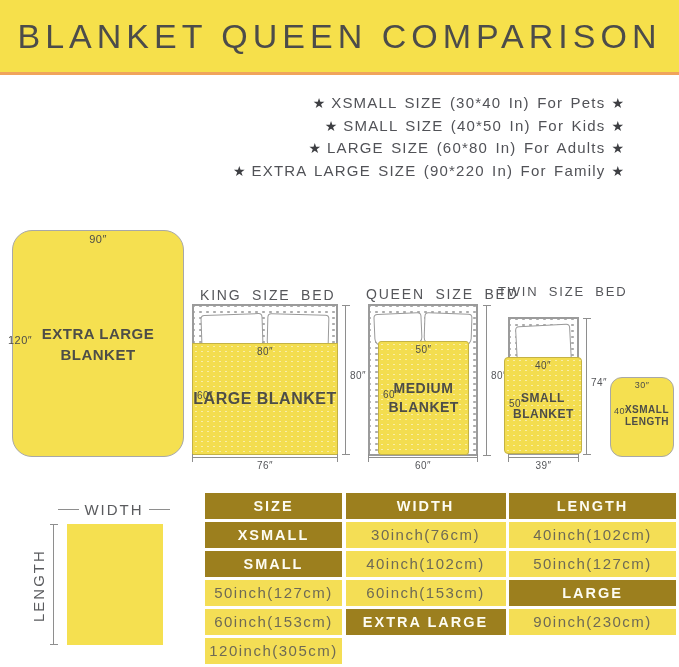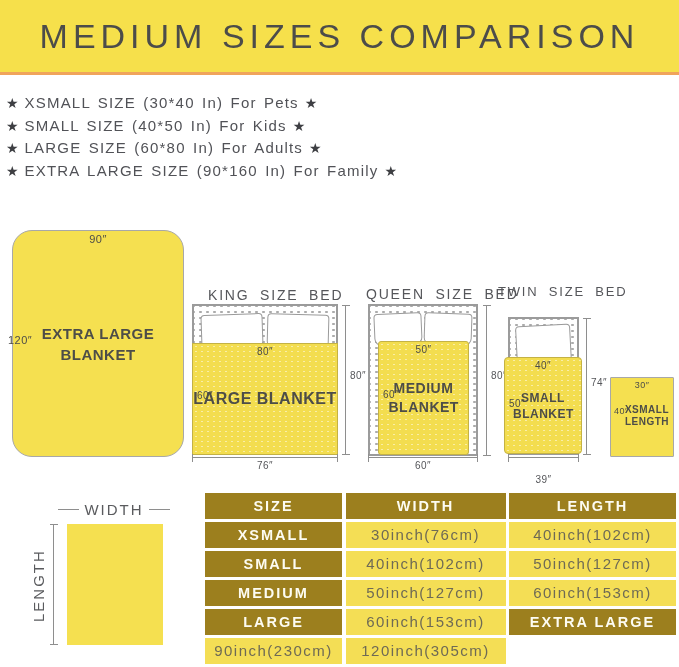--- a/index.html
+++ b/index.html
@@ -27,49 +27,49 @@
     background:var(--banner-yellow);
     border-bottom:3px solid var(--divider-orange);
     display:flex;align-items:center;justify-content:center;
   }
   .banner h1{
     margin:0;font-size:34px;font-weight:500;color:var(--title-ink);
     letter-spacing:5px;white-space:nowrap;
   }
   
   .size-list{
-    position:absolute;left:0;top:92px;width:630px;text-align:left;
+    position:absolute;left:0;top:92px;width:630px;text-align:right;
     color:#515257;font-size:15px;line-height:22.5px;letter-spacing:1.2px;word-spacing:2px;
   }
   .size-list .star{color:#3E3F43;font-size:14px;letter-spacing:0;padding:0 6px;}
   
   .card{
     position:absolute;background:var(--card-yellow);
     border:1px solid #A8A8A8;
     display:flex;align-items:center;justify-content:center;text-align:center;
   }
   .bname{font-weight:bold;color:var(--name-ink);letter-spacing:.5px;}
   .dim{position:absolute;color:var(--name-ink);font-size:10px;letter-spacing:.5px;}
   .dim.top{left:0;right:0;text-align:center;top:2px;}
   
   .xl{left:12px;top:230px;width:170px;height:225px;border-radius:20px;}
   .xl .bname{font-size:15px;line-height:21px;width:120px;}
   .xl .dim{font-size:11px;}
   .xl .dim.side{left:-5px;right:auto;top:103px;}
   
-  .xs{left:610px;top:377px;width:62px;height:78px;border-radius:1px;align-items:flex-start;}
+  .xs{left:610px;top:377px;width:62px;height:78px;border-radius:12px;align-items:flex-start;}
   .xs .bname{font-size:10px;line-height:12px;width:50px;margin-top:26px;margin-left:10px;}
   .xs .dim{font-size:9px;}
   .xs .dim.side{left:3px;right:auto;top:28px;}
   
   .bed-title{
     position:absolute;color:var(--body-ink);font-size:14px;letter-spacing:1.8px;
     word-spacing:5px;white-space:nowrap;
   }
-  .king-title{left:208px;top:287px;width:135px;text-align:center;}
+  .king-title{left:200px;top:287px;width:135px;text-align:center;}
   .queen-title{left:366px;top:286px;width:114px;text-align:center;}
   .twin-title{left:498px;top:284px;width:100px;text-align:center;font-size:13px;}
   .bed{
     position:absolute;box-sizing:border-box;border:2px solid var(--bed-border);
     background-color:#fff;
     background-image:radial-gradient(#ABABAB 1.1px, transparent 1.4px);
     background-size:7px 6px;background-position:3px 3px;
   }
   .king-bed{left:192px;top:304px;width:146px;height:151px;}
   .queen-bed{left:368px;top:304px;width:110px;height:152px;}
@@ -102,21 +102,21 @@
   .mh::before,.mh::after{content:"";position:absolute;top:-4px;width:1px;height:8px;background:var(--measure);}
   .mh::before{left:0;}.mh::after{right:0;}
   .mv{position:absolute;width:0;border-left:1px solid var(--measure);}
   .mv::before,.mv::after{content:"";position:absolute;left:-4px;height:1px;width:8px;background:var(--measure);}
   .mv::before{top:0;}.mv::after{bottom:0;}
   .mlabel{position:absolute;font-size:10px;color:var(--body-ink);letter-spacing:.5px;}
   .king-mh{left:192px;top:457px;width:146px;}  .king-wlabel{left:192px;top:460px;width:146px;text-align:center;}
   .king-mv{left:345px;top:305px;height:150px;} .king-hlabel{left:350px;top:370px;}
   .queen-mh{left:368px;top:457px;width:110px;} .queen-wlabel{left:368px;top:460px;width:110px;text-align:center;}
   .queen-mv{left:486px;top:305px;height:151px;}.queen-hlabel{left:491px;top:370px;}
-  .twin-mh{left:508px;top:457px;width:71px;}   .twin-wlabel{left:508px;top:460px;width:71px;text-align:center;margin-top:14px;}
+  .twin-mh{left:508px;top:457px;width:71px;}   .twin-wlabel{left:508px;top:460px;width:71px;text-align:center;}
   .twin-mv{left:586px;top:318px;height:137px;} .twin-hlabel{left:591px;top:377px;}
   
   .legend-width{
     position:absolute;left:58px;top:500px;width:112px;height:18px;
     display:flex;align-items:center;gap:5px;
   }
   .legend-width .dash{flex:1;height:1px;background:var(--measure);}
   .legend-width .lbl{font-size:15px;letter-spacing:2px;color:#5A5B5E;white-space:nowrap;}
   .legend-rect{position:absolute;left:67px;top:524px;width:96px;height:121px;background:var(--card-yellow);}
   .legend-vline{left:53px;top:524px;height:121px;}
@@ -135,28 +135,28 @@
   .cell{display:flex;align-items:center;justify-content:center;white-space:nowrap;}
   .cell.gold{background:var(--table-gold);color:#FDFCF2;font-size:14.5px;font-weight:bold;letter-spacing:2px;}
   .cell.data{background:var(--table-yellow);color:var(--table-text);font-size:15px;letter-spacing:1.5px;}
 </style>
 </head>
 <body>
 
 <div class="stage">
 
   <header class="banner">
-    <h1>MEDIUM SIZES COMPARISON</h1>
+    <h1>BLANKET QUEEN COMPARISON</h1>
   </header>
 
   <section class="size-list">
     <div><span class="star">★</span><span>XSMALL SIZE (30*40 In) For Pets</span><span class="star">★</span></div>
     <div><span class="star">★</span><span>SMALL SIZE (40*50 In) For Kids</span><span class="star">★</span></div>
     <div><span class="star">★</span><span>LARGE SIZE (60*80 In) For Adults</span><span class="star">★</span></div>
-    <div><span class="star">★</span><span>EXTRA LARGE SIZE (90*160 In) For Family</span><span class="star">★</span></div>
+    <div><span class="star">★</span><span>EXTRA LARGE SIZE (90*220 In) For Family</span><span class="star">★</span></div>
   </section>
 
   <div class="card xl">
     <span class="dim top">90″</span>
     <span class="dim side">120″</span>
     <span class="bname">EXTRA LARGE BLANKET</span>
   </div>
 
   <div class="bed-title king-title">KING SIZE BED</div>
   <div class="bed king-bed">
@@ -223,21 +223,20 @@
     <div class="cell gold">LENGTH</div>
 
     <div class="cell gold">XSMALL</div>
     <div class="cell data">30inch(76cm)</div>
     <div class="cell data">40inch(102cm)</div>
 
     <div class="cell gold">SMALL</div>
     <div class="cell data">40inch(102cm)</div>
     <div class="cell data">50inch(127cm)</div>
 
-    <div class="cell gold">MEDIUM</div>
     <div class="cell data">50inch(127cm)</div>
     <div class="cell data">60inch(153cm)</div>
 
     <div class="cell gold">LARGE</div>
     <div class="cell data">60inch(153cm)</div>
 
     <div class="cell gold">EXTRA LARGE</div>
     <div class="cell data">90inch(230cm)</div>
     <div class="cell data">120inch(305cm)</div>
   </div>

